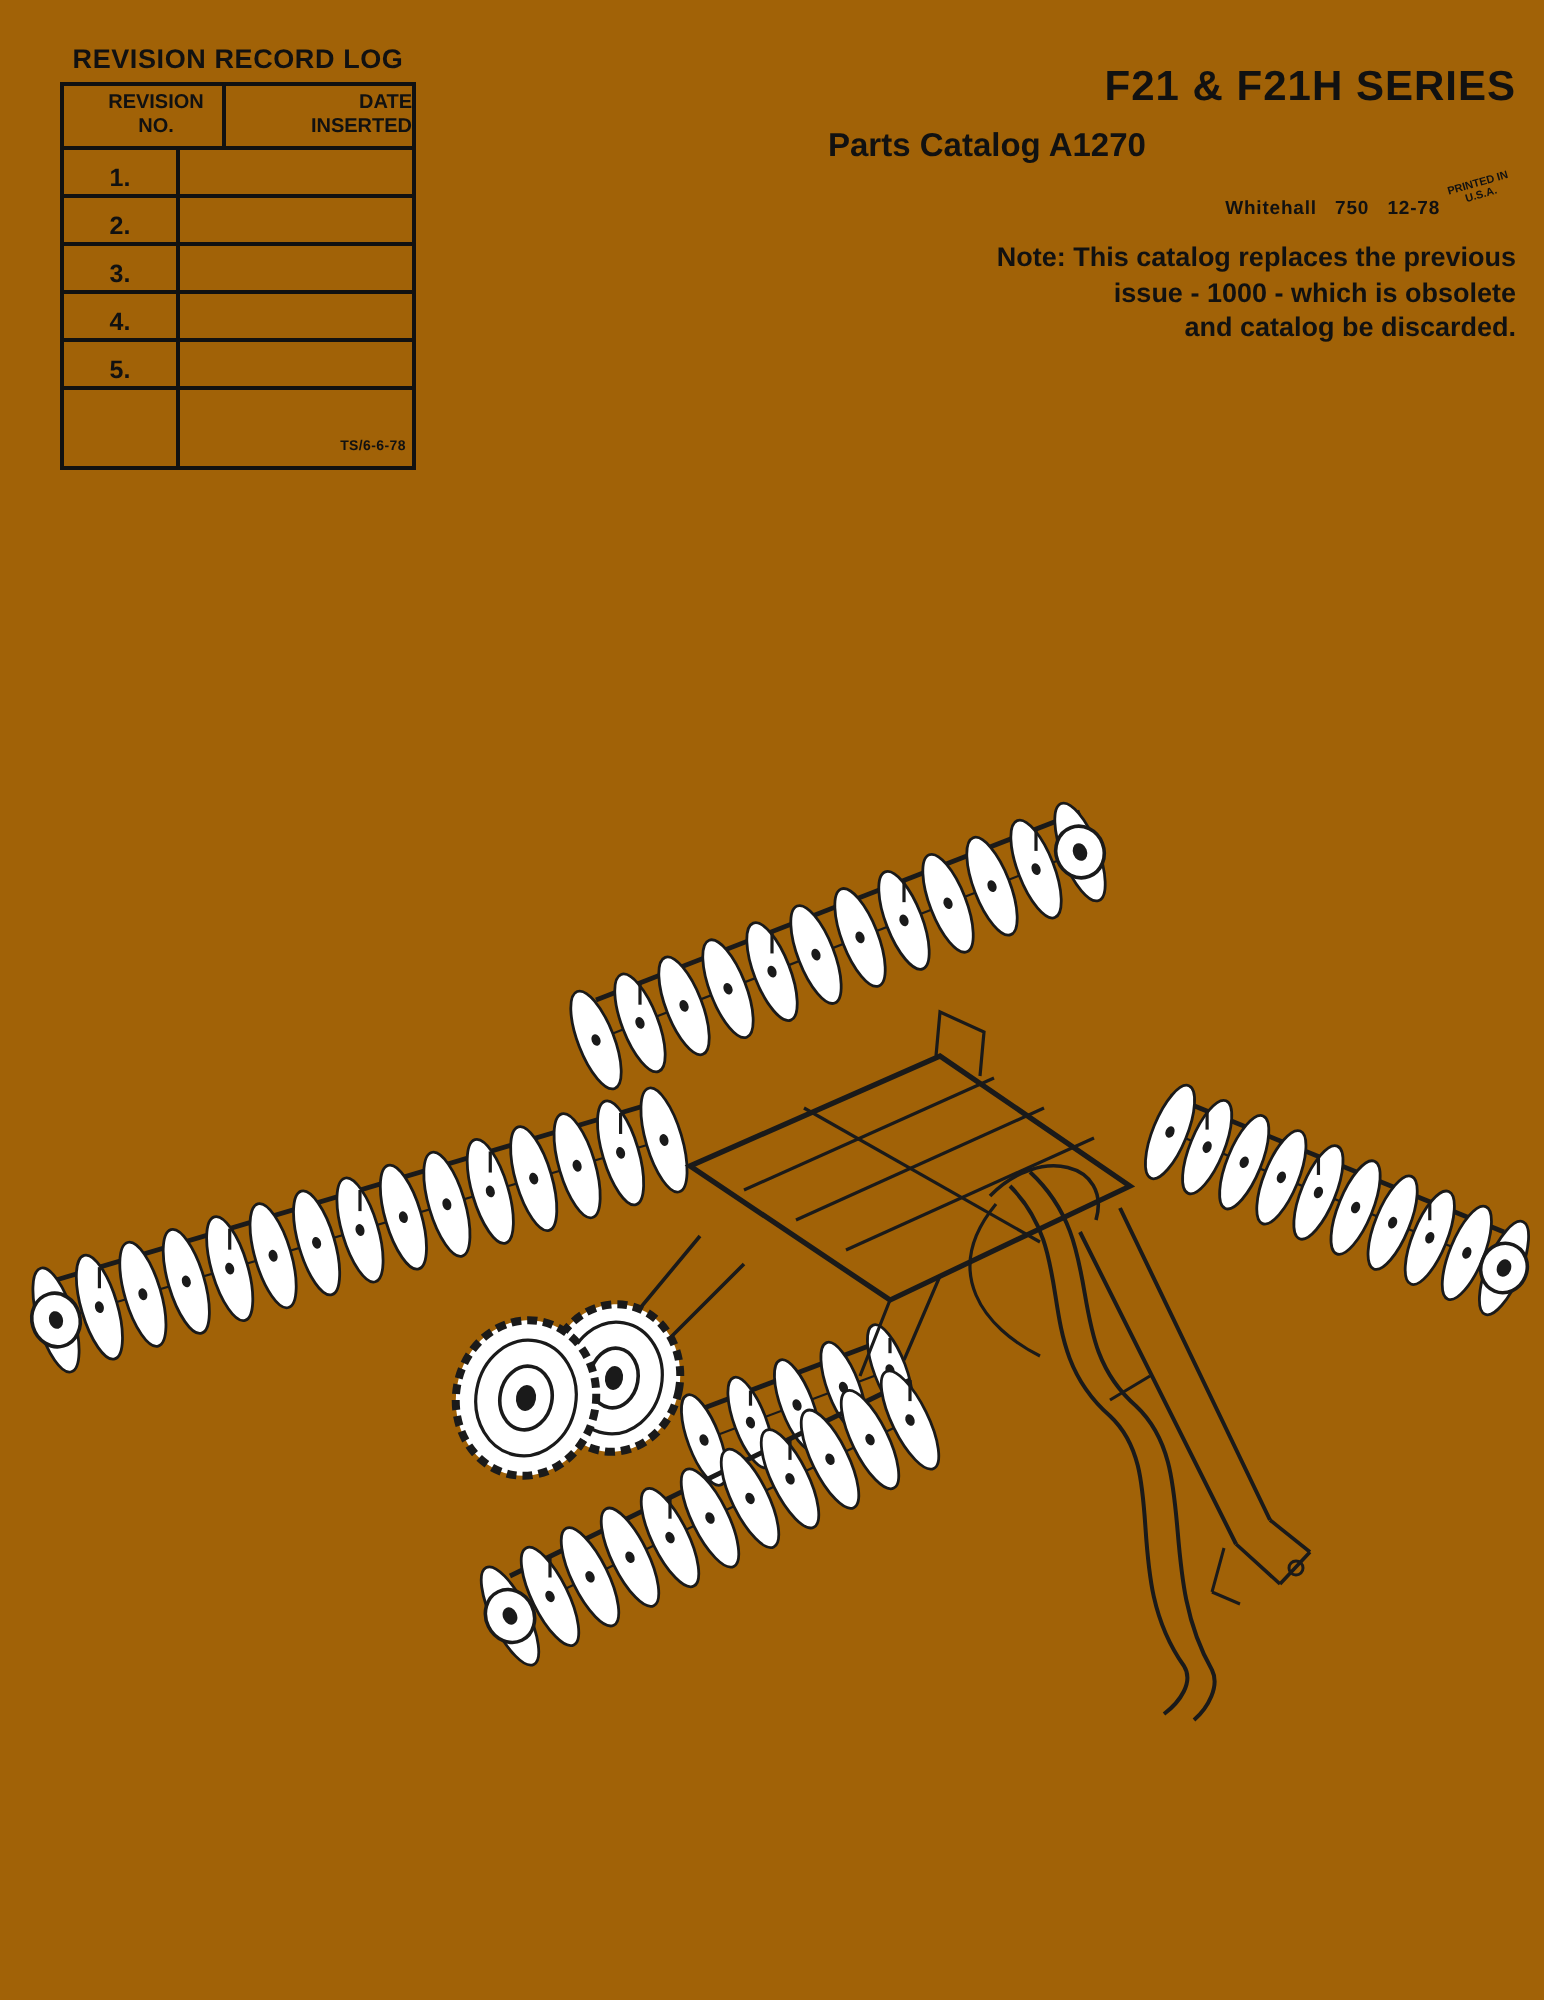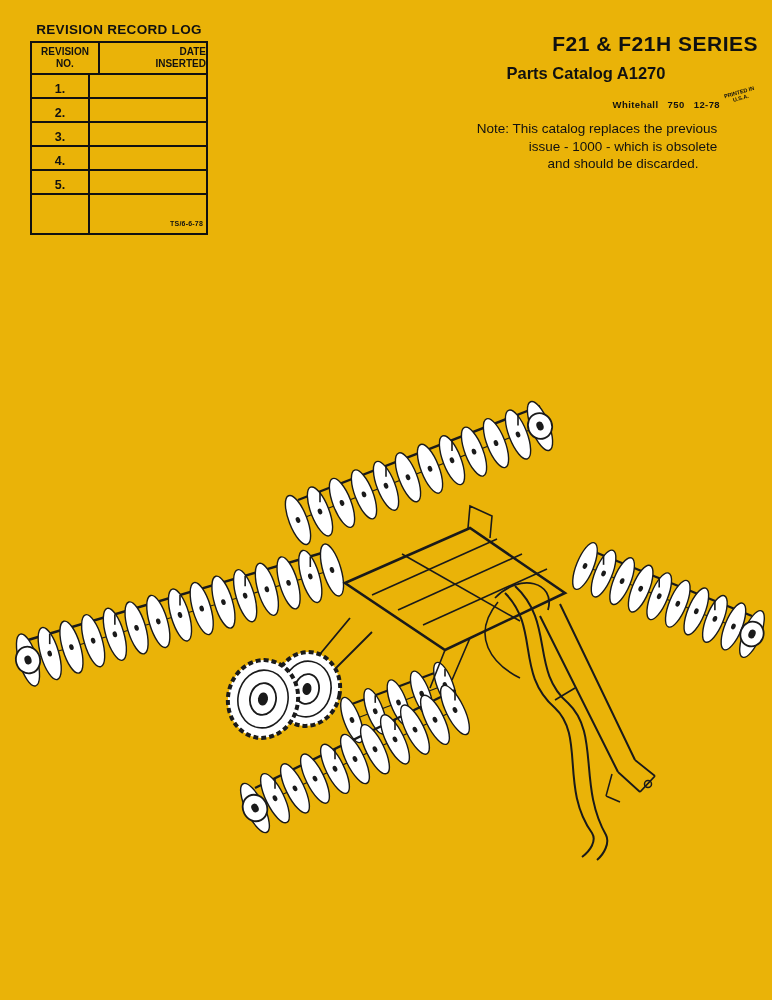--- a/index.html
+++ b/index.html
@@ -1,48 +1,48 @@
 <!DOCTYPE html>
 <html><head>
 <meta charset="utf-8">
 <style>
   * { margin:0; padding:0; box-sizing:border-box; }
   html,body { background:#fff; }
   body {
     width:772px; height:1000px; position:relative; overflow:hidden;
     font-family:"Liberation Sans", sans-serif; color:#111;
   }
-  .page { position:absolute; inset:0; background:#eab308; }
+  .page { position:absolute; inset:0; background:#a16207; }
 
   
   .revision-log { position:absolute; left:30px; top:22px; width:178px; }
   .rl-title { font-size:13.5px; font-weight:700; text-align:center; letter-spacing:.3px; padding-bottom:4px; white-space:nowrap; }
   .rl-table { border:2px solid #111; }
   .rl-head { display:flex; border-bottom:2px solid #111; }
   .rl-head-cell { font-size:10px; font-weight:700; text-align:center; white-space:pre-line; line-height:1.2; padding:3px 0 3px; }
-  .rl-c1 { width:68px; border-right:2px solid #111; }
+  .rl-c1 { width:68px; border-right:2px solid #111;margin-left:13px; }
   .rl-c2 { flex:1;text-align:right; }
   .rl-row { display:flex; height:24px; border-bottom:2px solid #111; }
   .rl-row-num { width:58px; border-right:2px solid #111; font-size:12.5px; font-weight:700;
                 display:flex; align-items:flex-end; justify-content:center; padding-bottom:1px; }
   .rl-row-date { flex:1; }
   .rl-foot { display:flex; height:38px; }
   .rl-foot-left { width:58px; border-right:2px solid #111; }
   .rl-foot-right { flex:1; position:relative; }
   .rl-footnote { position:absolute; right:3px; bottom:6px; font-size:7px; font-weight:700; letter-spacing:.2px; }
 
   
   .header-block { position:absolute; top:30px; right:14px; width:344px; }
   .hb-title { font-size:21px; font-weight:700; text-align:right; letter-spacing:.5px; line-height:27px; white-space:nowrap; }
-  .hb-subtitle { font-size:16.5px; font-weight:700; text-align:center; margin-top:7px; }
+  .hb-subtitle { font-size:16.5px; font-weight:700; text-align:left; margin-top:7px; }
   .hb-printrow { position:relative; margin-top:11px; text-align:right; padding-right:38px; height:22px; }
   .hb-printcode { font-size:9.5px; font-weight:700; letter-spacing:.4px; white-space:pre; }
   .hb-stamp { position:absolute; right:2px; top:-5px; width:32px; font-size:5.5px; font-weight:700;
               text-align:center; line-height:1.15; transform:rotate(-16deg); }
-  .hb-note { margin-top:4px; padding-left:22px; font-size:13.5px; font-weight:400; line-height:17.5px; text-align:center; }
+  .hb-note { margin-top:4px; padding-left:22px; font-size:13.5px; font-weight:700; line-height:17.5px; text-align:right; }
   .hb-note .indent { padding-left:52px; }
 
   
   .illustration { position:absolute; left:0; top:388px; width:772px; height:500px; }
   .illustration svg { display:block; width:772px; height:500px; }
 </style>
 </head>
 <body>
 
 <div class="page">
@@ -88,21 +88,21 @@
   <div class="header-block">
     <div class="hb-title">F21 &amp; F21H SERIES</div>
     <div class="hb-subtitle">Parts Catalog A1270</div>
     <div class="hb-printrow">
       <span class="hb-printcode">Whitehall   750   12-78</span>
       <span class="hb-stamp">PRINTED IN U.S.A.</span>
     </div>
     <div class="hb-note">
       <div>Note: This catalog replaces the previous</div>
       <div class="indent">issue - 1000 - which is obsolete</div>
-      <div class="indent">and should be discarded.</div>
+      <div class="indent">and catalog be discarded.</div>
     </div>
   </div>
 
   <div class="illustration">
     <svg id="harrow" viewBox="0 0 772 500" xmlns="http://www.w3.org/2000/svg">
       <g id="gangs-back">
           <g>
             <line x1="28" y1="252" x2="332" y2="162" stroke="#1a1a1a" stroke-width="2.4"></line>
             <line x1="28" y1="272" x2="332" y2="182" stroke="#1a1a1a" stroke-width="1.1"></line>
             <ellipse cx="28" cy="272" rx="9" ry="27" fill="#fff" stroke="#1a1a1a" stroke-width="1.4" transform="rotate(-16.5 28.0 272.0)"></ellipse>

